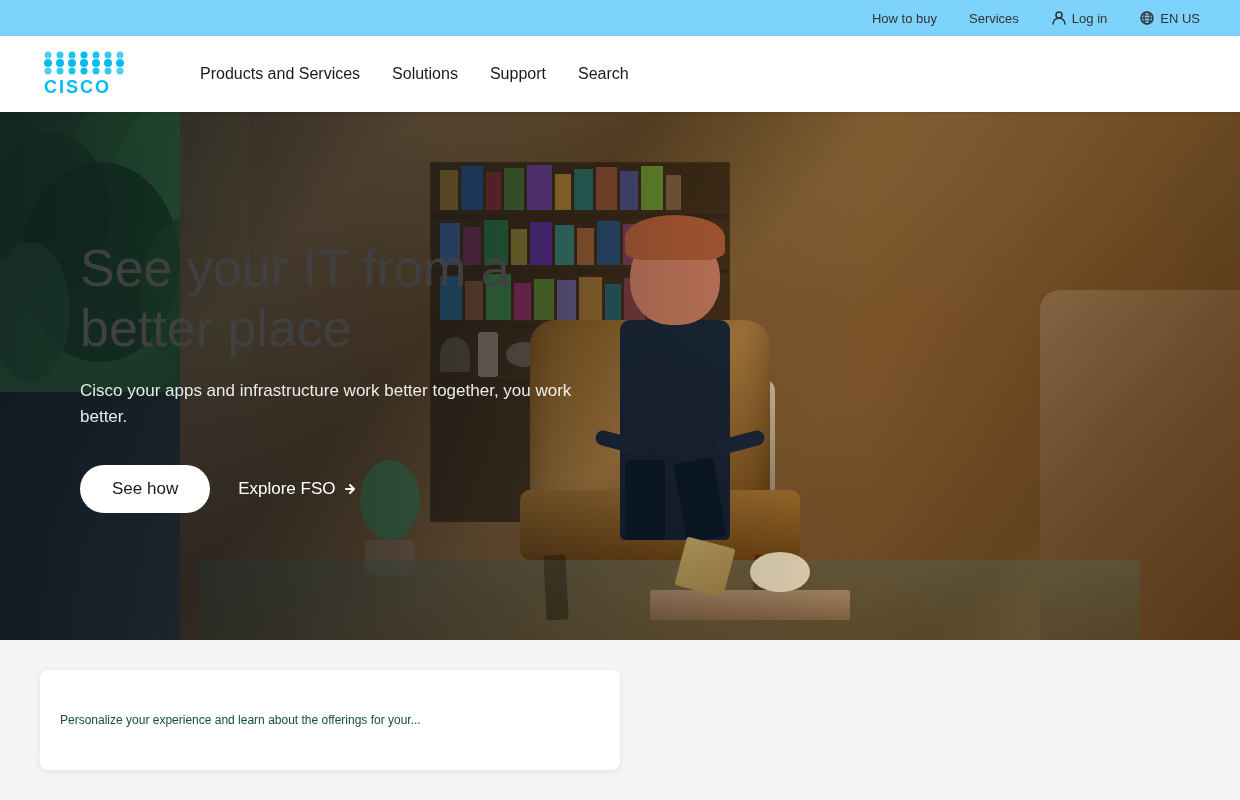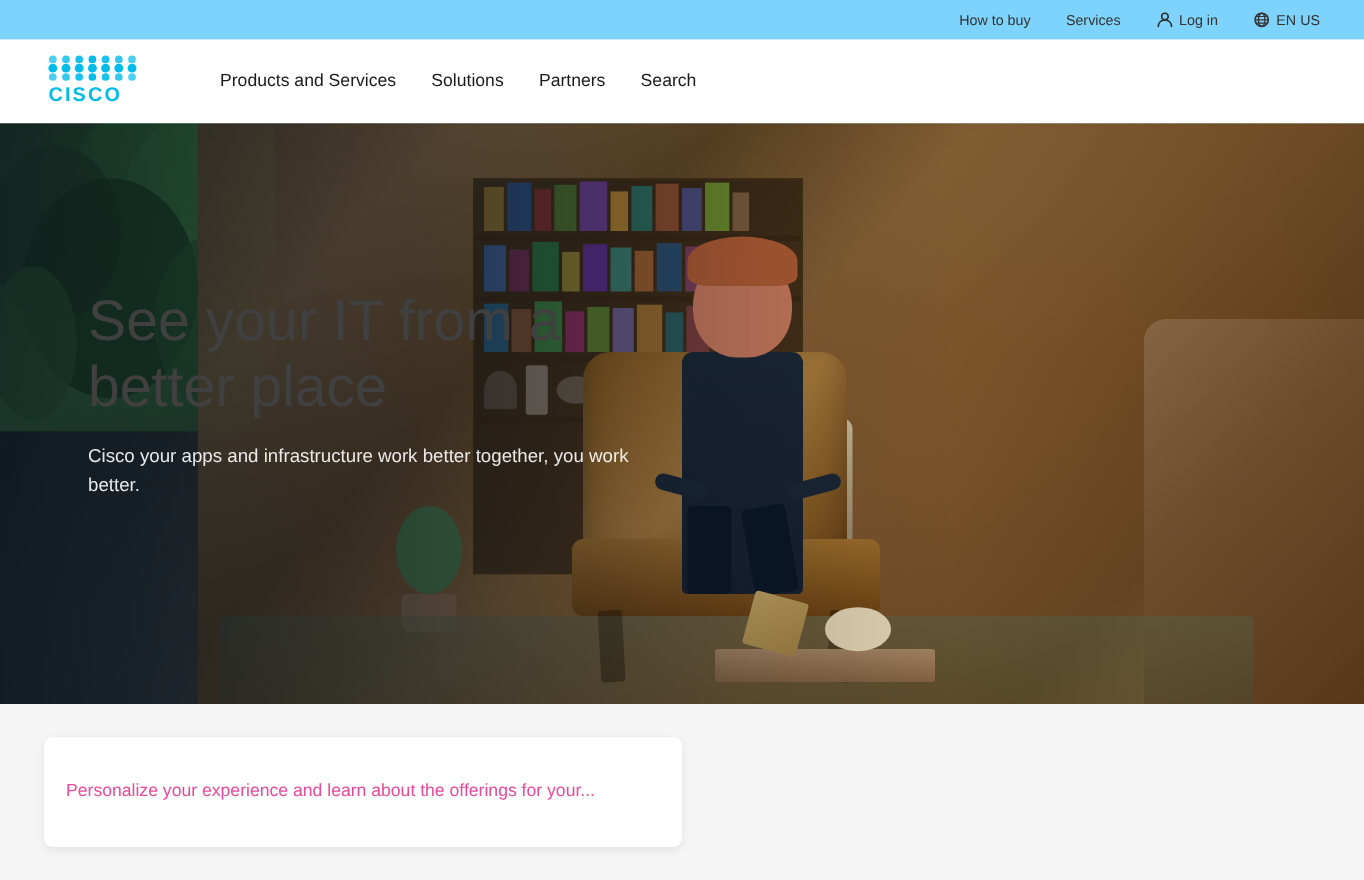--- a/index.html
+++ b/index.html
@@ -206,22 +206,22 @@
       width: 580px;
       height: 100px;
       border-radius: 8px;
       padding: 16px 20px;
       box-shadow: 0 2px 8px rgba(0,0,0,0.08);
       display: flex;
       flex-direction: column;
       justify-content: center;
     }
     .card-preview-text {
-      font-size: 16px;
-      color: #ec4899;
+      font-size: 12px;
+      color: #14532d;
       line-height: 1.4;
     }
 
     
     .cisco-logo-svg {
       width: 120px;
       height: 55px;
     }
   </style>
 </head>
@@ -288,21 +288,21 @@
     </a>
 
     <ul class="nav-links">
       <li>
         <a href="#">Products and Services</a>
       </li>
       <li>
         <a href="#">Solutions</a>
       </li>
       <li>
-        <a href="#">Partners</a>
+        <a href="#">Support</a>
       </li>
       <li>
         <a href="#">Search</a>
       </li>
     </ul>
   </div>
 
 </nav>
 
 <section class="hero">
@@ -412,20 +412,31 @@
     <div style="position:absolute;bottom:20px;left:650px;width:200px;height:30px;background:linear-gradient(180deg,#a08060,#806040);border-radius:3px;"></div>
     <div style="position:absolute;bottom:48px;left:680px;width:50px;height:50px;background:linear-gradient(135deg,#c0a060,#a08040);border-radius:3px;transform:rotate(15deg);"></div>
     <div style="position:absolute;bottom:48px;left:750px;width:60px;height:40px;background:#e0d0b0;border-radius:50%;"></div>
 
     <div style="position:absolute;top:0;left:0;right:0;bottom:0;background:linear-gradient(to right, rgba(10,20,30,0.75) 0%, rgba(10,20,30,0.5) 30%, rgba(10,20,30,0.15) 55%, transparent 70%);"></div>
   </div>
 
   <div class="hero-content">
     <h1 class="hero-title">See your IT from a better place</h1>
     <p class="hero-subtitle">Cisco your apps and infrastructure work better together, you work better.</p>
+    <div class="hero-buttons">
+      <a href="#" class="btn-see-how">See how</a>
+      <a href="#" class="btn-explore-fso">
+        <span>Explore FSO</span>
+        <span class="arrow-right">
+          <svg width="18" height="18" viewBox="0 0 18 18" fill="none" xmlns="http://www.w3.org/2000/svg">
+            <path d="M5 9h8M9 5l4 4-4 4" stroke="#fff" stroke-width="2" stroke-linecap="round" stroke-linejoin="round"></path>
+          </svg>
+        </span>
+      </a>
+    </div>
   </div>
 </section>
 
 <div class="below-hero">
   <div class="card-preview">
     <p class="card-preview-text">Personalize your experience and learn about the offerings for your...</p>
   </div>
 </div>
 
 </body></html>

